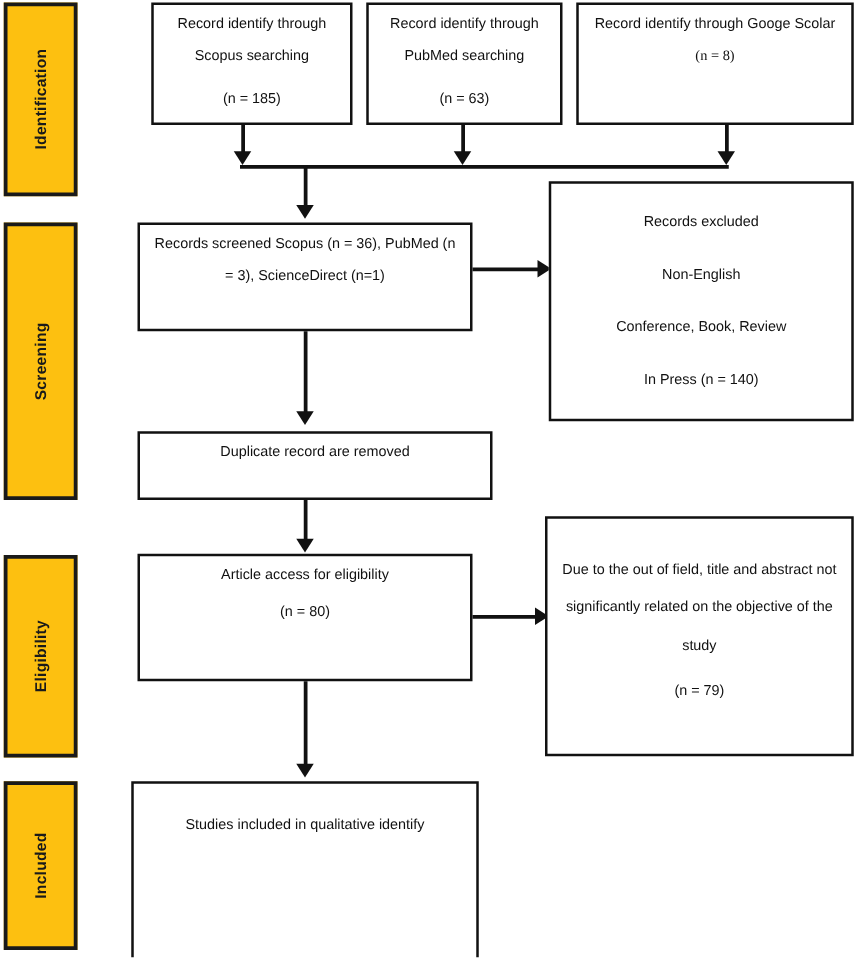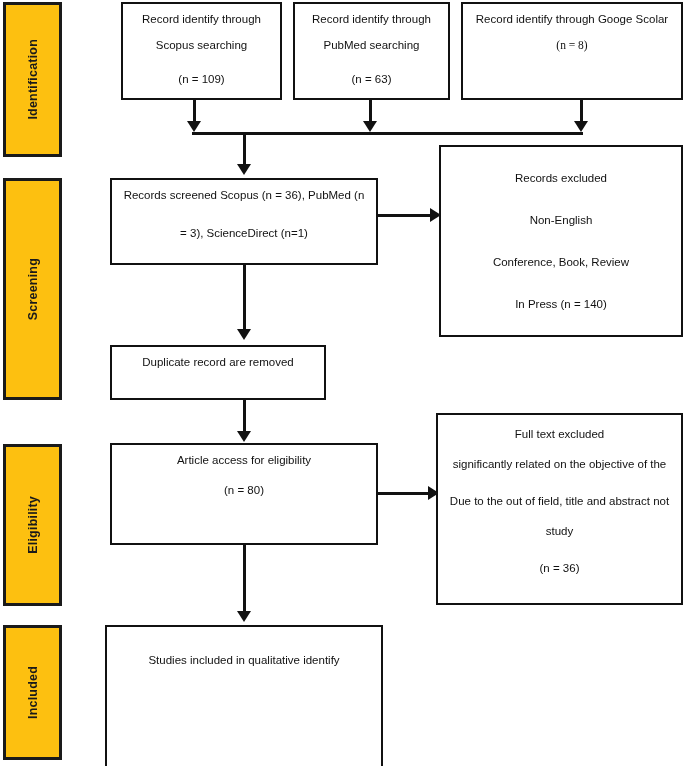--- a/index.html
+++ b/index.html
@@ -103,21 +103,21 @@
   </div>
 
   <div class="stage" style="left:3px; top:625px; width:59px; height:135px;">
     <span class="stage-label">Included</span>
   </div>
 
   <div class="node" style="left:121px; top:2px; width:161px; height:98px;">
     <div class="line">Record identify through</div>
     <div class="line" style="margin-top:12px;">Scopus searching</div>
     <div class="spacer"></div>
-    <div class="line" style="margin-bottom:4px;">(n = 109)</div>
+    <div class="line" style="margin-bottom:4px;">(n = 185)</div>
   </div>
 
   <div class="node" style="left:293px; top:2px; width:157px; height:98px;">
     <div class="line">Record identify through</div>
     <div class="line" style="margin-top:12px;">PubMed searching</div>
     <div class="spacer"></div>
     <div class="line" style="margin-bottom:4px;">(n = 63)</div>
   </div>
 
   <div class="node" style="left:461px; top:2px; width:222px; height:98px;">
@@ -133,62 +133,61 @@
   <div class="arrow-down" style="left:363px; top:121px;"></div>
 
   <div class="vline" style="left:580px; top:100px; height:23px;"></div>
   <div class="arrow-down" style="left:574px; top:121px;"></div>
 
   <div class="hline" style="left:192px; top:132px; width:391px;"></div>
 
   <div class="vline" style="left:243px; top:132px; height:34px;"></div>
   <div class="arrow-down" style="left:237px; top:164px;"></div>
 
-  <div class="node" style="left:110px; top:178px; width:268px; height:87px;gap:12px;">
+  <div class="node" style="left:110px; top:178px; width:268px; height:87px;">
     <div class="line">Records screened Scopus (n = 36), PubMed (n</div>
     <div class="line" style="margin-top:12px;">= 3), ScienceDirect (n=1)</div>
     <div class="spacer"></div>
   </div>
 
   <div class="hline" style="left:378px; top:214px; width:54px;"></div>
   <div class="arrow-right" style="left:430px; top:208px;"></div>
 
   <div class="node" style="left:439px; top:145px; width:244px; height:192px; justify-content:space-around; padding:10px 0;">
     <div class="line">Records excluded</div>
     <div class="line">Non-English</div>
     <div class="line">Conference, Book, Review</div>
     <div class="line">In Press (n = 140)</div>
   </div>
 
   <div class="vline" style="left:243px; top:265px; height:66px;"></div>
   <div class="arrow-down" style="left:237px; top:329px;"></div>
 
-  <div class="node" style="left:110px; top:345px; width:216px; height:55px;">
+  <div class="node" style="left:110px; top:345px; width:284px; height:55px;">
     <div class="line">Duplicate record are removed</div>
     <div class="spacer"></div>
   </div>
 
   <div class="vline" style="left:243px; top:400px; height:33px;"></div>
   <div class="arrow-down" style="left:237px; top:431px;"></div>
 
   <div class="node" style="left:110px; top:443px; width:268px; height:102px;">
     <div class="line">Article access for eligibility</div>
     <div class="line" style="margin-top:16px;">(n = 80)</div>
     <div class="spacer"></div>
   </div>
 
   <div class="hline" style="left:378px; top:492px; width:52px;"></div>
   <div class="arrow-right" style="left:428px; top:486px;"></div>
 
   <div class="node" style="left:436px; top:413px; width:247px; height:192px; padding:12px 8px;">
-    <div class="line">Full text excluded</div>
+    <div class="line" style="margin-top:22px;">Due to the out of field, title and abstract not</div>
     <div class="line" style="margin-top:16px;">significantly related on the objective of the</div>
-    <div class="line" style="margin-top:22px;">Due to the out of field, title and abstract not</div>
     <div class="line" style="margin-top:16px;">study</div>
-    <div class="line" style="margin-top:22px;">(n = 36)</div>
+    <div class="line" style="margin-top:22px;">(n = 79)</div>
     <div class="spacer"></div>
   </div>
 
   <div class="vline" style="left:243px; top:545px; height:68px;"></div>
   <div class="arrow-down" style="left:237px; top:611px;"></div>
 
   <div class="node" style="left:105px; top:625px; width:278px; height:145px; padding-top:26px;">
     <div class="line">Studies included in qualitative identify</div>
     <div class="spacer"></div>
   </div>

